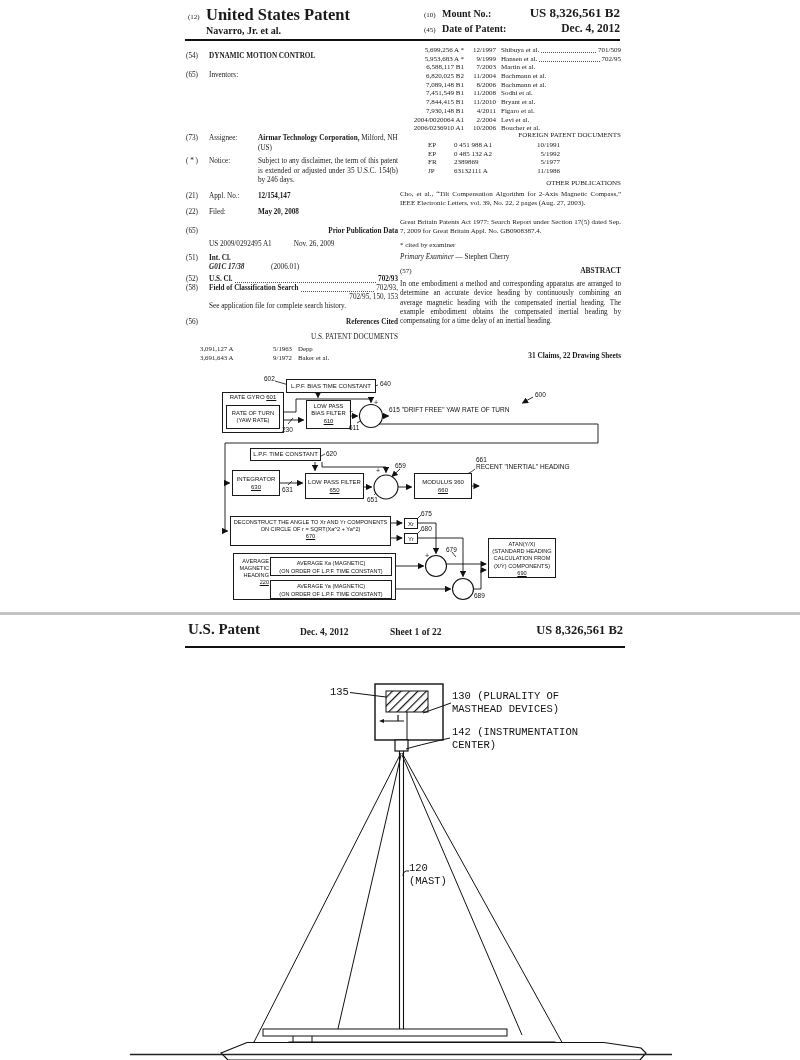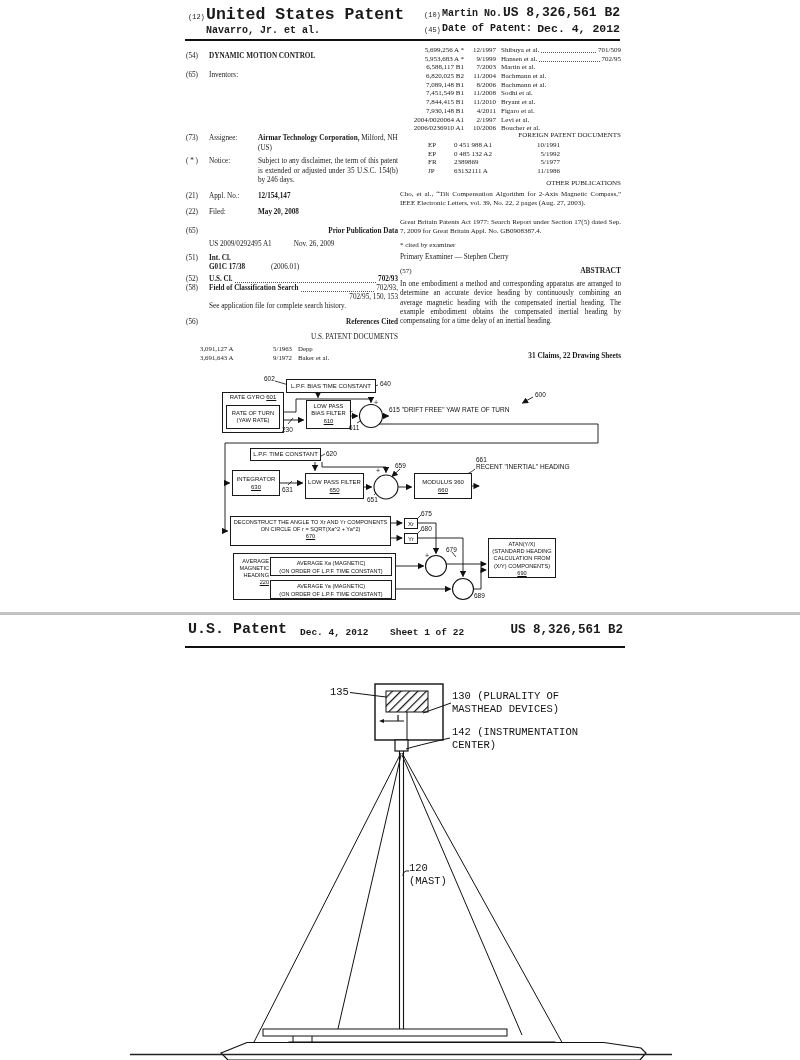--- a/index.html
+++ b/index.html
@@ -1,19 +1,19 @@
 <!DOCTYPE html>
 <html><head>
 <meta charset="utf-8">
 <style>
   html,body{margin:0;padding:0}
   body{width:800px;height:1060px;position:relative;background:#fff;overflow:hidden;color:#1a1a1a}
   .abs{position:absolute}
-  .ser{font-family:Liberation Mono, monospace}
-  .b{font-weight:bold}.i{}.u{text-decoration:underline}
+  .ser{font-family:Liberation Serif, serif}
+  .b{font-weight:bold}.i{font-style:italic}.u{text-decoration:underline}
   .pre{white-space:pre-line}
   .ctr{text-align:right}.rt{text-align:right}.just{text-align:justify}
 
   
   .rule1{position:absolute;left:185px;top:39px;width:435px;height:2.4px;background:#111}
   .pgdiv{position:absolute;left:0;top:612px;width:800px;height:2.5px;background:#c3c3c3}
 
   
   .colL{position:absolute;left:186px;top:46px;width:212px;font-family:"Liberation Serif",serif;font-size:7.2px;line-height:9.6px}
   .colR{position:absolute;left:400px;top:44px;width:221px;font-family:"Liberation Serif",serif;font-size:7px;line-height:8.8px}
@@ -48,21 +48,21 @@
   .dlab{position:absolute;font-size:10.5px;line-height:13px;color:#111;font-family:Liberation Mono, monospace}
   svg{position:absolute;left:0;top:0}
 </style>
 </head>
 <body>
 
 <span class="abs ser" style="left:188px;top:13px;font-size:7px">(12)</span>
 <span class="abs ser b" style="left:206px;top:5px;font-size:16.5px">United States Patent</span>
 <span class="abs ser b" style="left:206px;top:25px;font-size:10px">Navarro, Jr. et al.</span>
 <span class="abs ser" style="left:424px;top:11px;font-size:7px">(10)</span>
-<span class="abs ser b" style="left:442px;top:8px;font-size:10px">Martin No.:</span>
+<span class="abs ser b" style="left:442px;top:8px;font-size:10px">Mount No.:</span>
 <span class="abs ser b rt" style="left:498px;top:5px;width:122px;font-size:13px">US 8,326,561 B2</span>
 <span class="abs ser" style="left:424px;top:26px;font-size:7px">(45)</span>
 <span class="abs ser b" style="left:442px;top:23px;font-size:10px">Date of Patent:</span>
 <span class="abs ser b rt" style="left:498px;top:22px;width:122px;font-size:11.5px">Dec. 4, 2012</span>
 <div class="rule1"></div>
 
 <div class="colL">
   <div class="inid" style="top:6px">
     <span class="code">(54)</span>
     <span class="val b">DYNAMIC MOTION CONTROL</span>
@@ -191,21 +191,21 @@
         <span class="c2">11/2010</span>
         <span class="c3">Bryant et al.</span>
       </div>
     <div class="usp">
         <span class="c1">7,930,148 B1</span>
         <span class="c2">4/2011</span>
         <span class="c3">Figaro et al.</span>
       </div>
     <div class="usp">
         <span class="c1">2004/0020064 A1</span>
-        <span class="c2">2/1997</span>
+        <span class="c2">2/2004</span>
         <span class="c3">Levi et al.</span>
       </div>
     <div class="usp">
         <span class="c1">2006/0236910 A1</span>
         <span class="c2">10/2006</span>
         <span class="c3">Boucher et al.</span>
       </div>
   </div>
   <div class="abs ctr" style="top:87px;left:0;right:0;font-size:7px">FOREIGN PATENT DOCUMENTS</div>
   <div class="abs" style="top:97px;left:28px;right:0">

